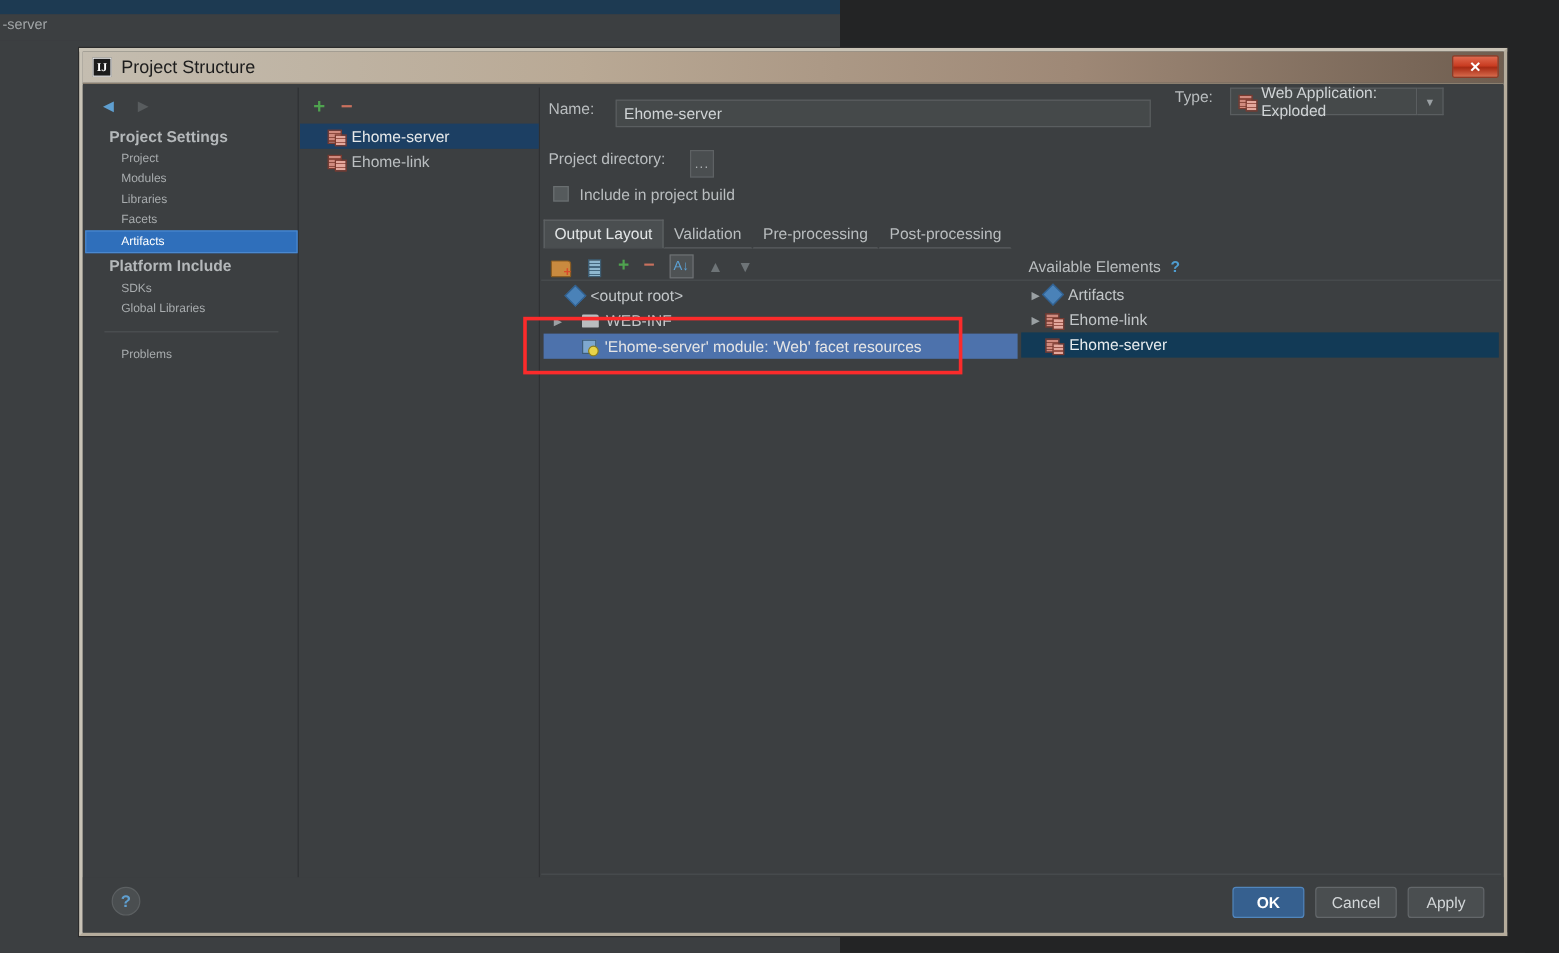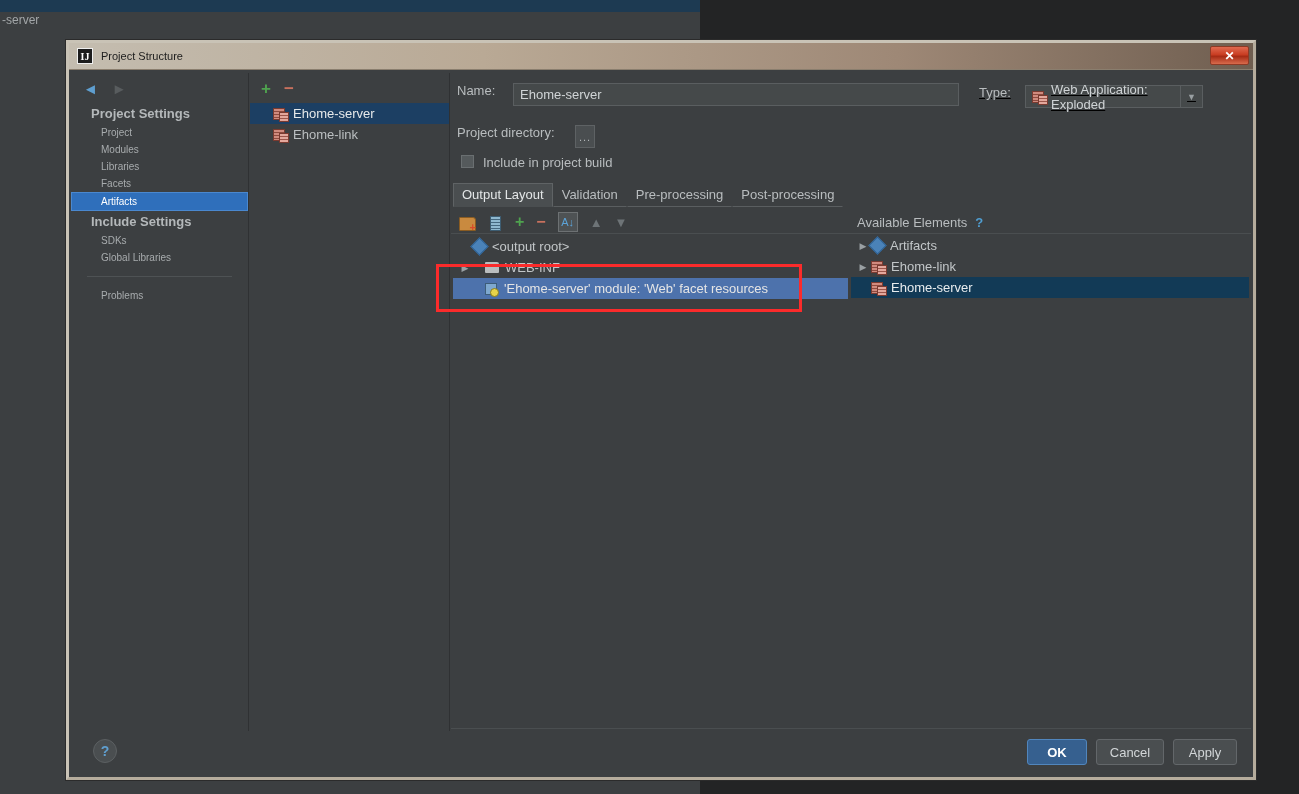--- a/index.html
+++ b/index.html
@@ -35,21 +35,21 @@
     display: flex; align-items: center;
   }
   #title-ij {
     width: 16px; height: 16px; margin-left: 8px;
     background: #1c1c1c;
     border: 1px solid #efefef;
     color: #fff; font-size: 10px; font-weight: bold;
     display: flex; align-items: center; justify-content: center;
     font-family: "Liberation Serif", serif;
   }
-  #title-text { margin-left: 8px; font-size: 11px; color: #1d1d1d; }
+  #title-text { margin-left: 8px; font-size: 15px; color: #1d1d1d; }
   #title-close {
     position: absolute; right: 4px; top: 3px;
     width: 39px; height: 19px;
     background: linear-gradient(to bottom,#e06a50 0%, #c93d22 45%, #a72b14 55%, #d86b4d 100%);
     border: 1px solid #8e3a25;
     border-radius: 2px;
     display: flex; align-items: center; justify-content: center;
     color: #fff; font-size: 12px; font-weight: bold;
     cursor: pointer;
   }
@@ -250,21 +250,21 @@
         <span class="navarrow fwd">►</span>
       </div>
 
       <div class="nav-group">Project Settings</div>
       <div class="nav-item">Project</div>
       <div class="nav-item">Modules</div>
       <div class="nav-item">Libraries</div>
       <div class="nav-item">Facets</div>
       <div class="nav-item selected">Artifacts</div>
 
-      <div class="nav-group">Include Settings</div>
+      <div class="nav-group">Platform Include</div>
       <div class="nav-item">SDKs</div>
       <div class="nav-item">Global Libraries</div>
 
       <div class="nav-sep"></div>
       <div class="nav-item">Problems</div>
     </div>
 
     <div id="artlist">
       <div id="artlist-toolbar">
         <span class="tb-plus">+</span>
@@ -280,21 +280,21 @@
       </div>
     </div>
 
     <div id="content">
 
       <div class="frow" style="left:6px; top:10px;">
         <span class="flabel" style="width:56px;">Name:</span>
         <input class="finput" style="width: 446px;" value="Ehome-server">
       </div>
 
-      <div class="frow" style="left:528px; top:12px;text-decoration:underline;">
+      <div class="frow" style="left:528px; top:0;">
         <span class="flabel" style="width:46px;">Type:</span>
         <div class="fcombo" style="width:156px;">
           <span class="ico-webapp"></span>
           <span>Web Application: Exploded</span>
         </div>
         <div class="combo-arrow">▼</div>
       </div>
 
       <div class="frow" style="left:6px; top:52px;">
         <span class="flabel" style="width:112px;">Project directory:</span>

